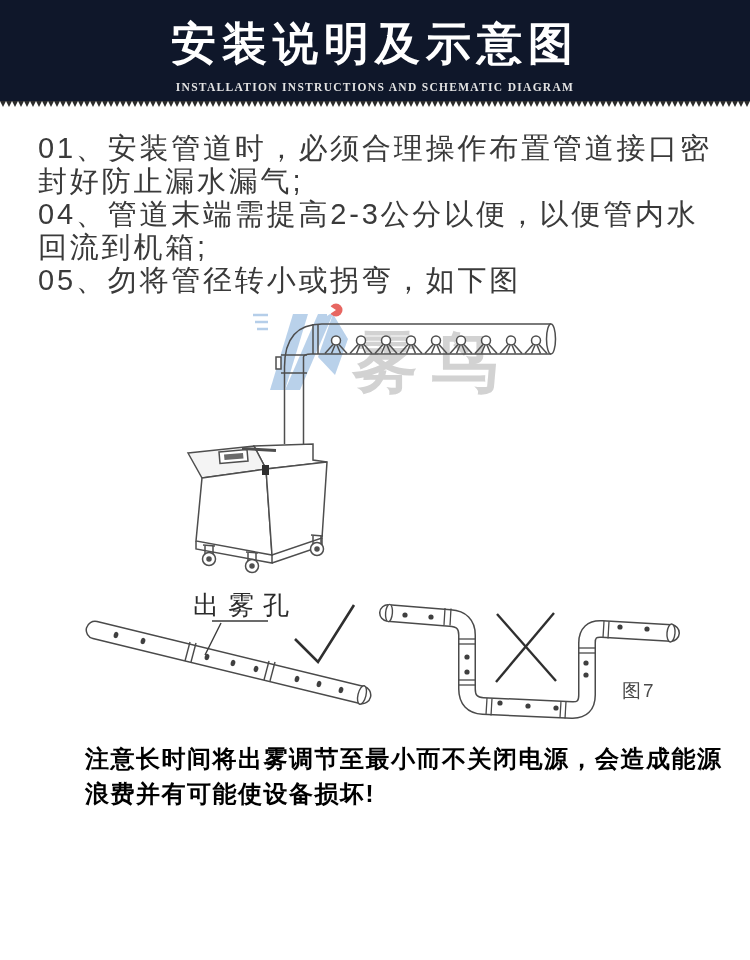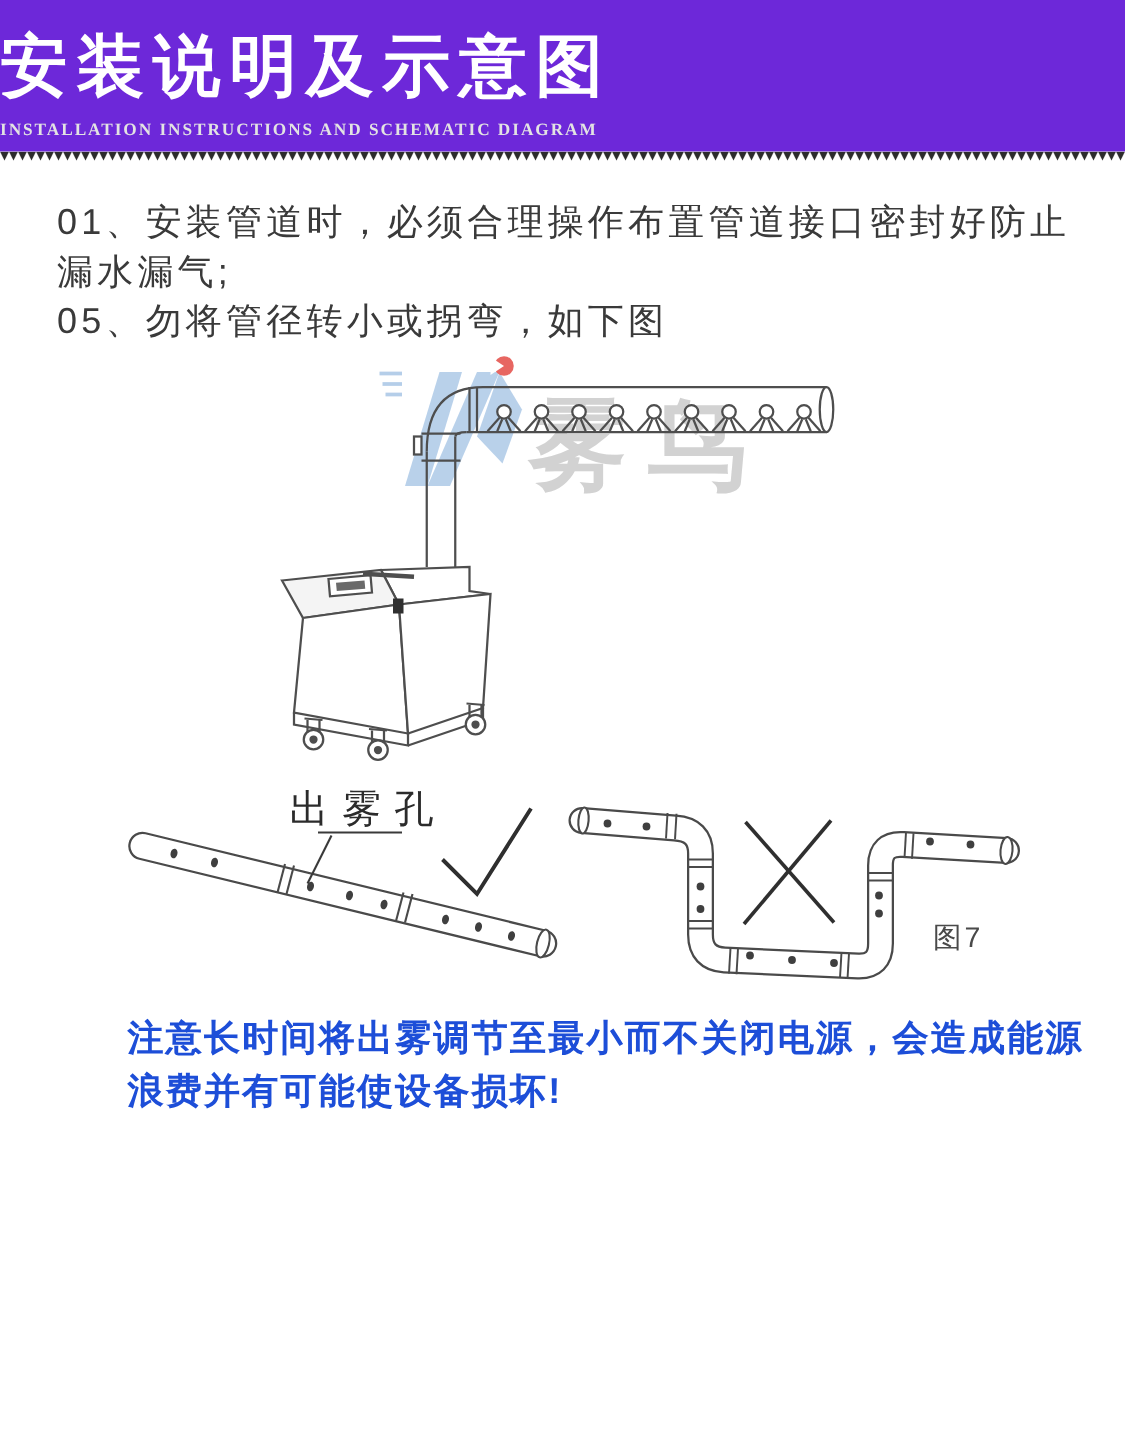--- a/index.html
+++ b/index.html
@@ -4,62 +4,62 @@
 <style>
   html,body { margin:0; padding:0; }
   body {
     width:750px; height:960px;
     background:#ffffff;
     font-family:"Liberation Sans","DejaVu Sans",sans-serif;
     overflow:hidden;
   }
   
   .header {
-    background:#6d28d9;
+    background:#0f172a;
     height:101px;
-    text-align:left;
+    text-align:center;
   }
   .header-title {
     margin:0; padding-top:14px;
     font-size:45px; font-weight:bold;
     letter-spacing:6px;
     color:#ffffff;
   }
   .header-subtitle {
     margin-top:7px;
     font-size:11.5px;
     letter-spacing:1.3px;
     color:#e3e3e3;
     font-weight:bold;
     font-family:Liberation Serif, serif;
   }
   .perforation { display:block; }
   
   .instructions {
     padding:24px 28px 0 38px;
-    font-size:24px;
+    font-size:29px;
     line-height:33px;
     letter-spacing:2.8px;
     color:#3a3a3a;
     word-break:break-all;
   }
   .instructions p { margin:0; }
   
   .diagram-svg { display:block; }
   .line { stroke:#4e4e4e; stroke-width:1.5; fill:none; }
   .fillwhite { fill:#ffffff; }
   
   .warning {
     margin:6px 0 0 85px;
     width:650px;
     font-size:24px;
     font-weight:bold;
     line-height:35px;
     letter-spacing:1.5px;
-    color:#1d4ed8;
+    color:#000000;
     word-break:break-all;
   }
 </style>
 </head>
 <body>
 
 <div class="header">
   <h1 class="header-title">安装说明及示意图</h1>
   <div class="header-subtitle">INSTALLATION INSTRUCTIONS AND SCHEMATIC DIAGRAM</div>
 </div>
@@ -67,20 +67,21 @@
   <defs>
     <pattern id="zz" width="6" height="7" patternUnits="userSpaceOnUse">
       <path d="M0 0 L3 6 L6 0 Z" fill="#2c2c2c"></path>
     </pattern>
   </defs>
   <rect width="750" height="7" fill="url(#zz)"></rect>
 </svg>
 
 <div class="instructions">
   <p>01、安装管道时，必须合理操作布置管道接口密封好防止漏水漏气;</p>
+  <p>04、管道末端需提高2-3公分以便，以便管内水回流到机箱;</p>
   <p>05、勿将管径转小或拐弯，如下图</p>
 </div>
 
 <svg class="diagram-svg" width="750" height="280" viewBox="0 0 750 280">
 
   <g opacity="0.8">
     <g stroke="#a3c2e4" stroke-width="2.5">
       <line x1="253" y1="18" x2="268" y2="18"></line>
       <line x1="255" y1="25" x2="268" y2="25"></line>
       <line x1="257" y1="32" x2="268" y2="32"></line>

